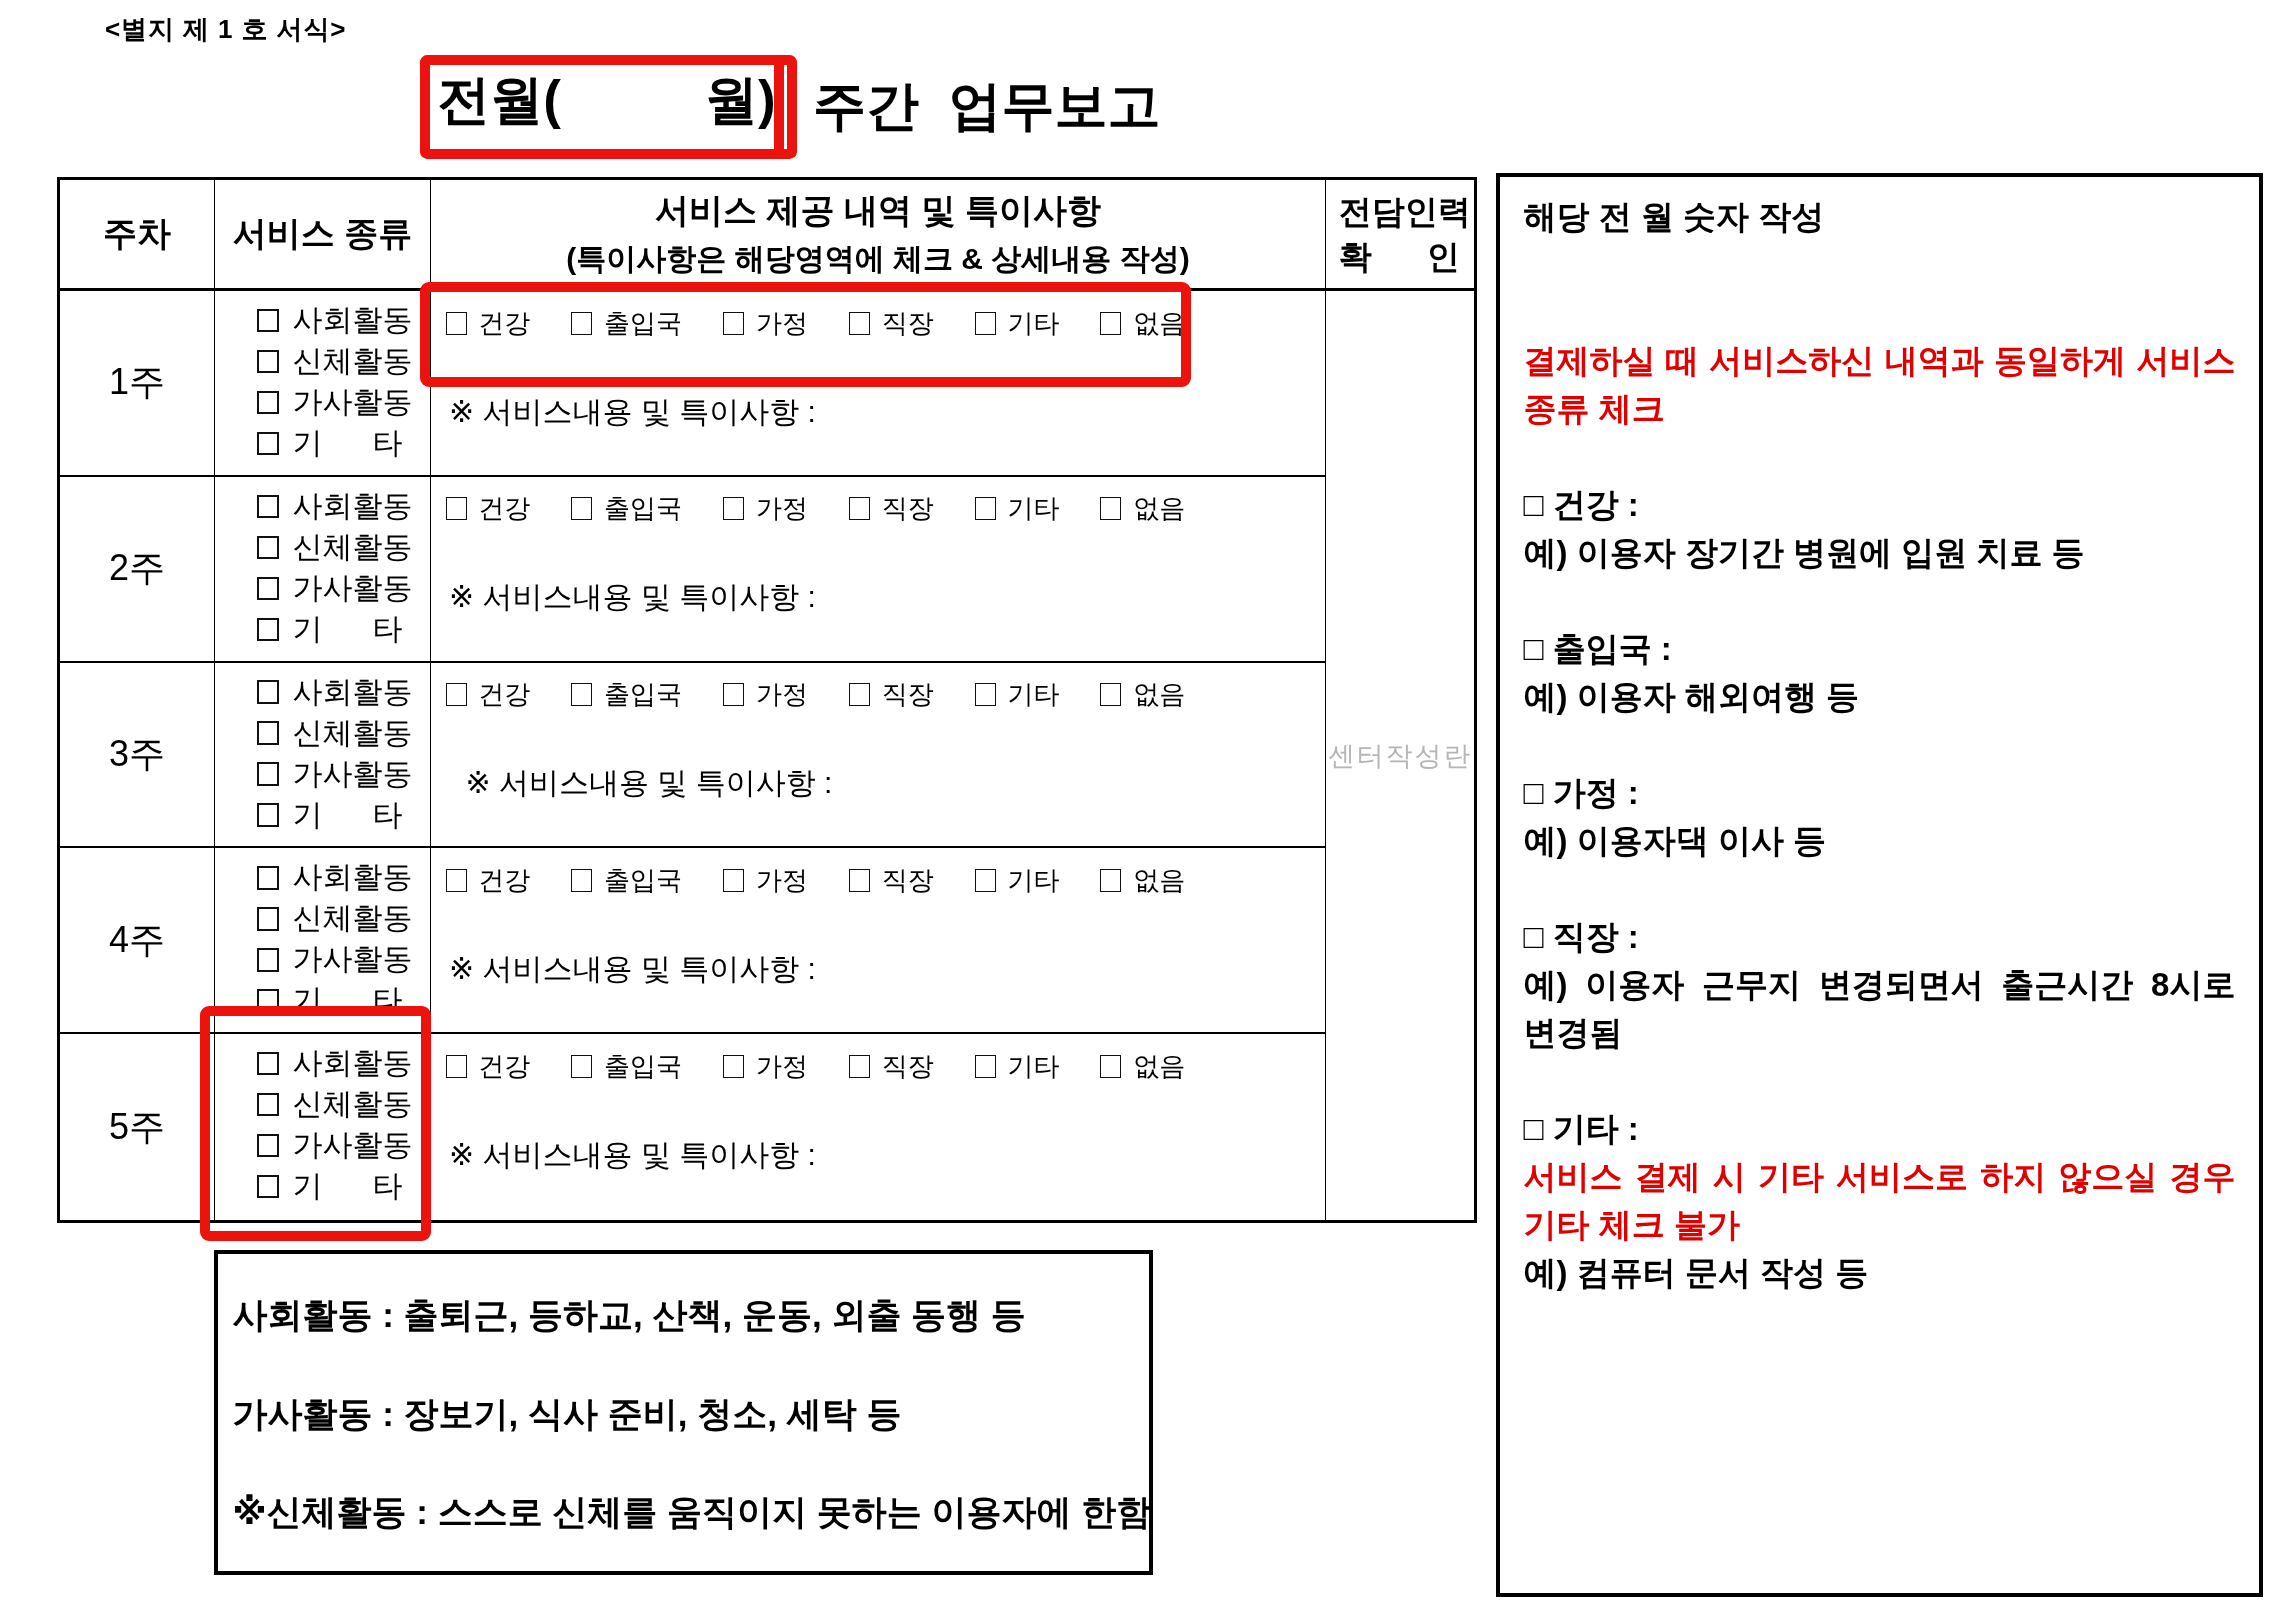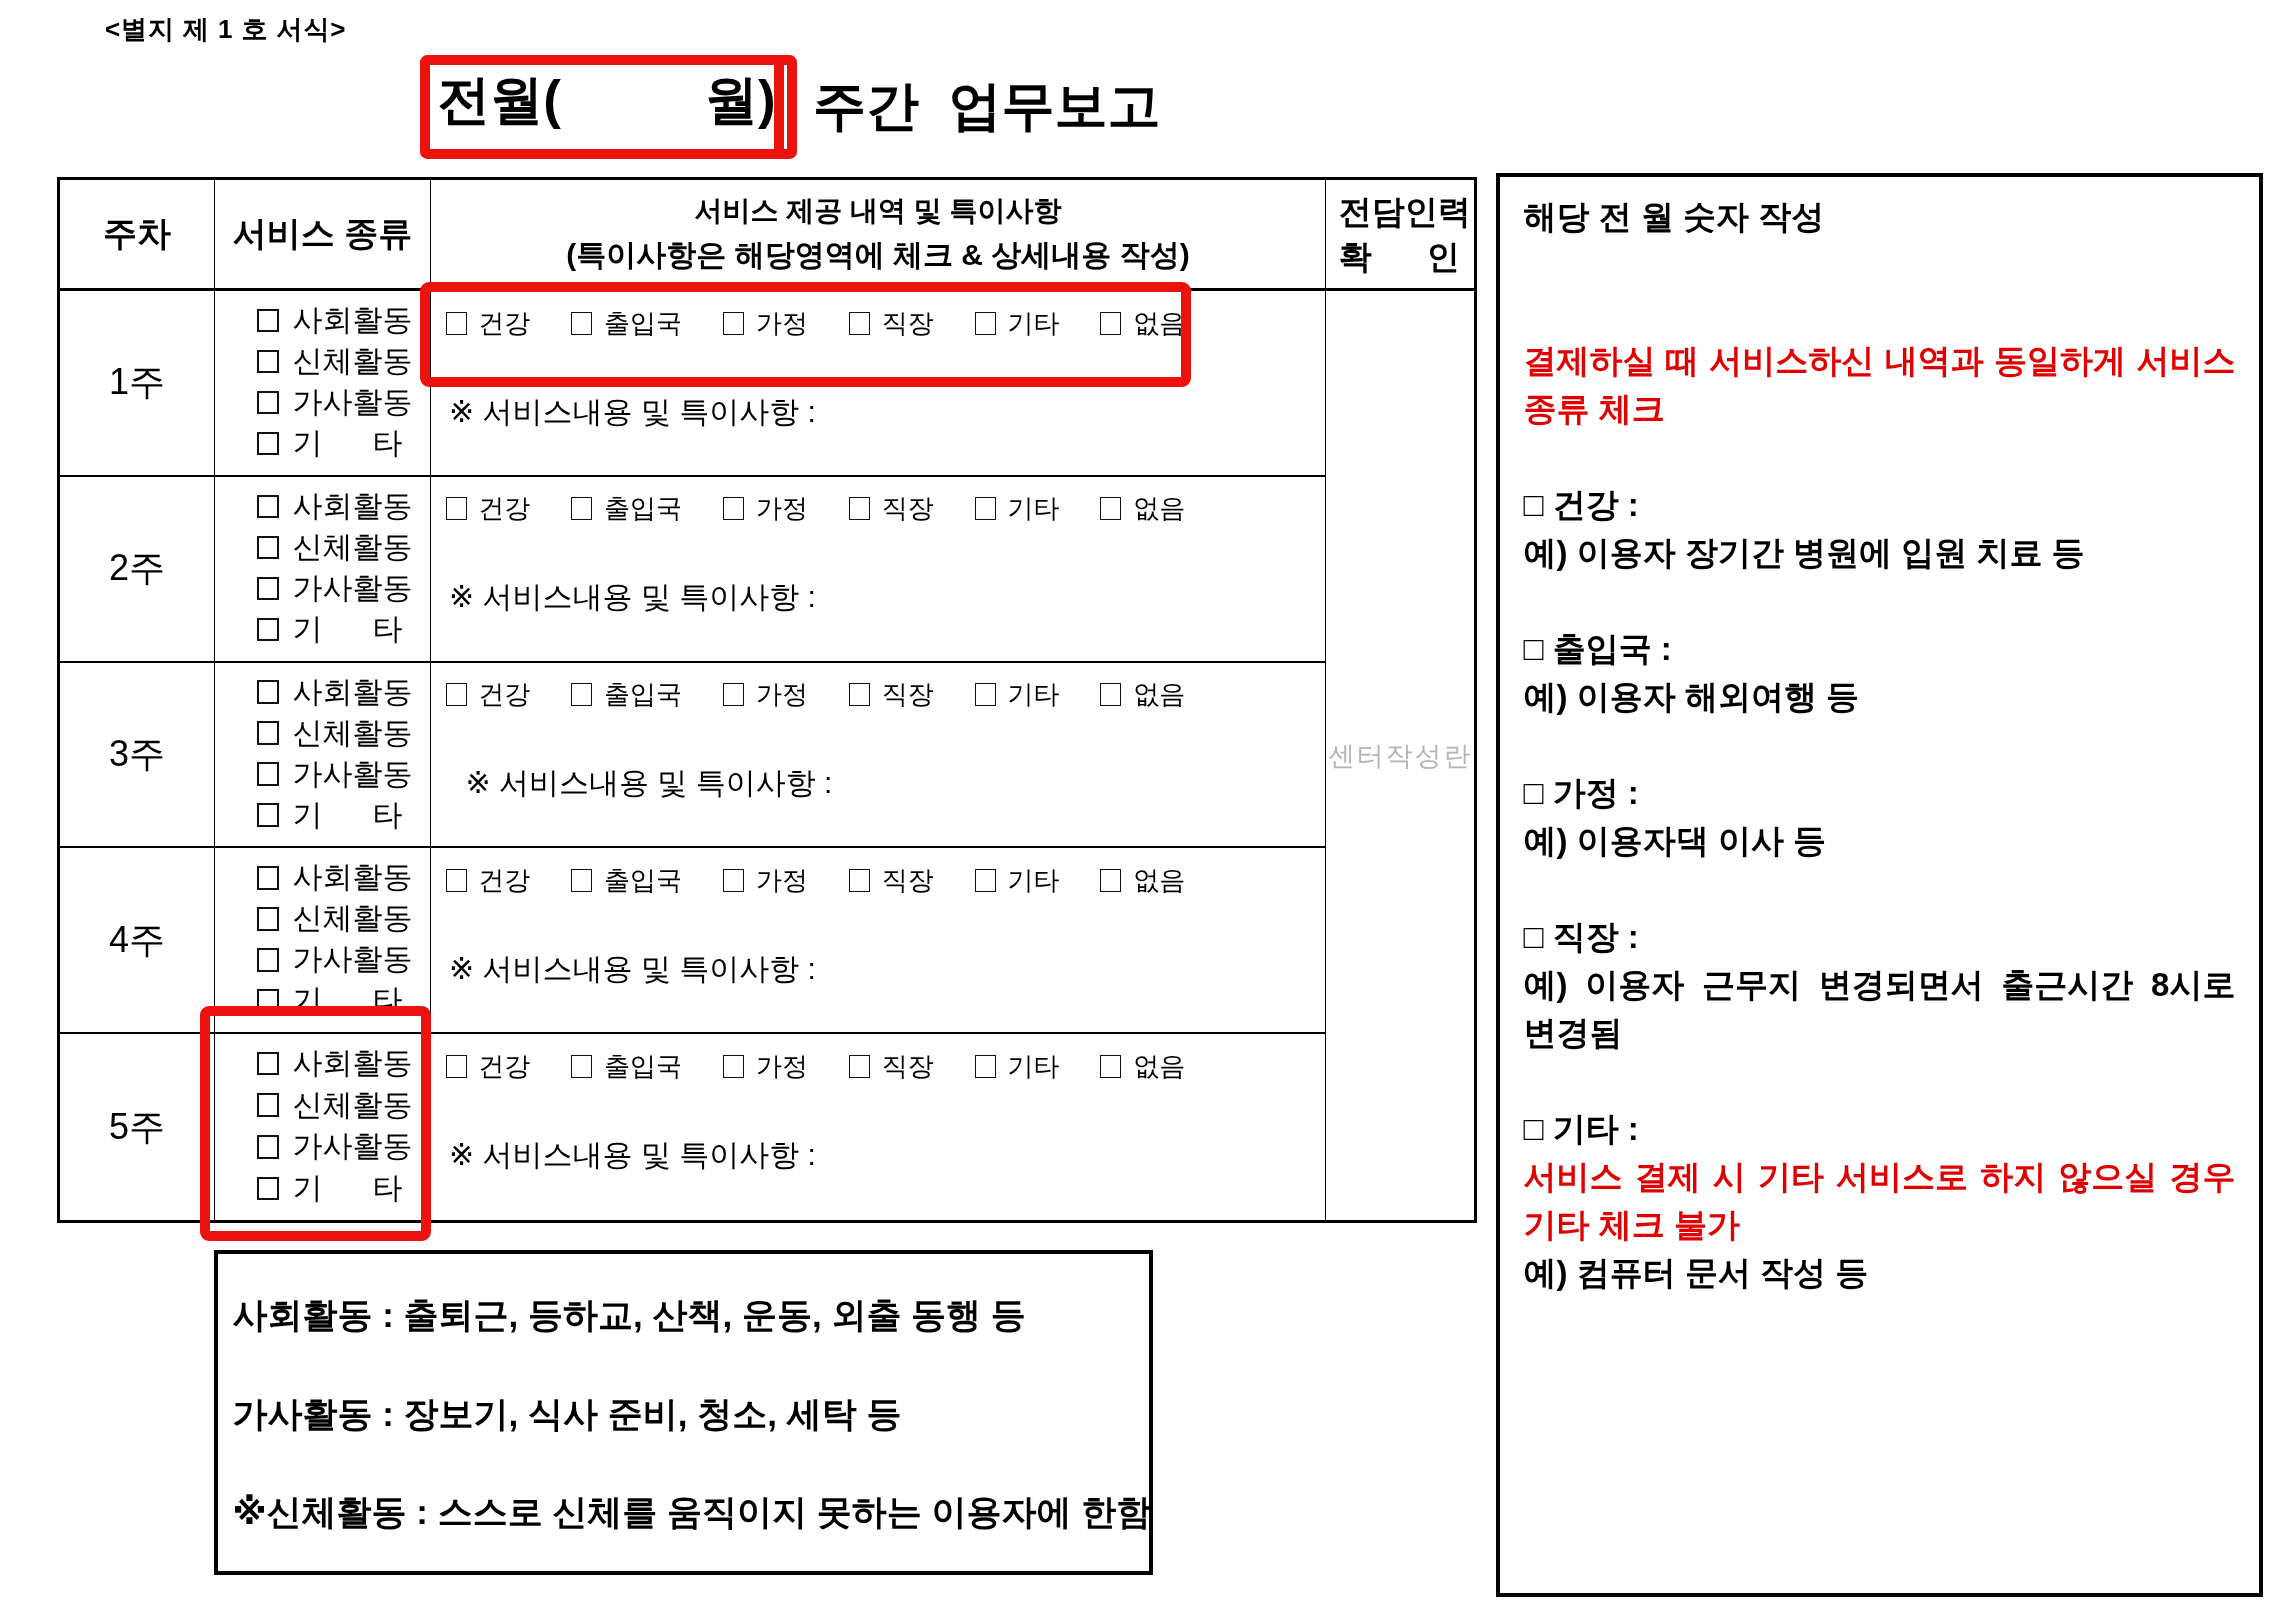--- a/index.html
+++ b/index.html
@@ -24,27 +24,27 @@
   .title-rest{font-size:53px;font-weight:700;white-space:pre;margin-left:16.4px;}
 
   
   .svc-table{position:absolute;left:57px;top:177px;width:1420px;height:1046px;border:3.6px solid #000;
     display:grid;grid-template-columns:155px 216px 895px 1fr;grid-template-rows:111px repeat(5,1fr);}
   .cell{min-width:0;min-height:0;}
   .th{border-bottom:3.6px solid #000;display:flex;flex-direction:column;align-items:center;justify-content:center;font-weight:700;}
   .br{border-right:1.8px solid #000;}
   .bb{border-bottom:2.7px solid #000;}
   .h-week,.h-svc{font-size:34px;}
-  .h-det-1{font-size:28px;margin-bottom:5px;}
+  .h-det-1{font-size:34px;margin-bottom:5px;}
   .h-det-2{font-size:30px;}
   .h-staff{align-items:flex-start;padding-left:12.7px;font-size:33px;line-height:45px;}
   .h-staff div{white-space:pre;}
 
   .week-cell{grid-column:1;display:flex;align-items:center;justify-content:center;font-size:36px;font-weight:500;}
-  .svc-cell{grid-column:2;display:flex;flex-direction:column;justify-content:space-between;padding:9px 0 11px 42px;}
+  .svc-cell{grid-column:2;display:flex;flex-direction:column;justify-content:flex-start;padding:9px 0 11px 42px;}
   .det-cell{grid-column:3;padding:14.5px 0 0 14.5px;}
 
   .opt{display:flex;align-items:center;}
   .cb{flex:none;width:22px;height:23.6px;border:2.7px solid #111;background:#fff;}
   .opt .cb{margin-right:13.6px;}
   .opt-lbl{font-size:30px;white-space:pre;}
 
   .spec-row{display:flex;align-items:center;}
   .spec{display:flex;align-items:center;margin-right:41px;}
   .cb2{flex:none;width:21px;height:23px;border:1.8px solid #111;background:#fff;margin-right:11.8px;}

